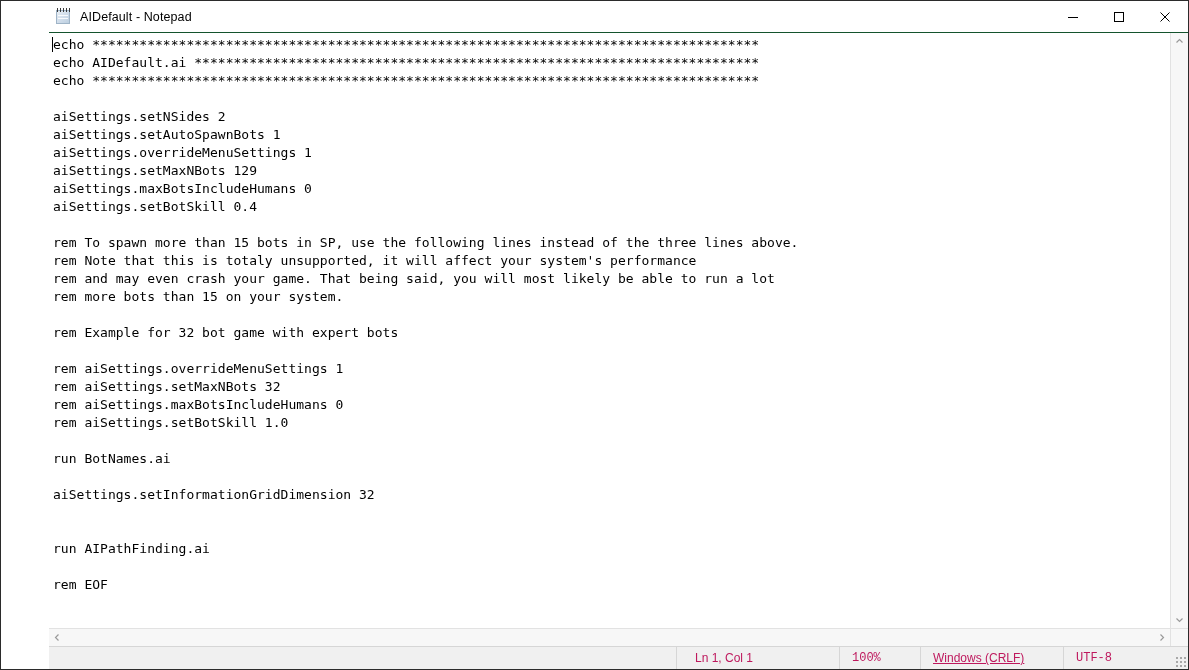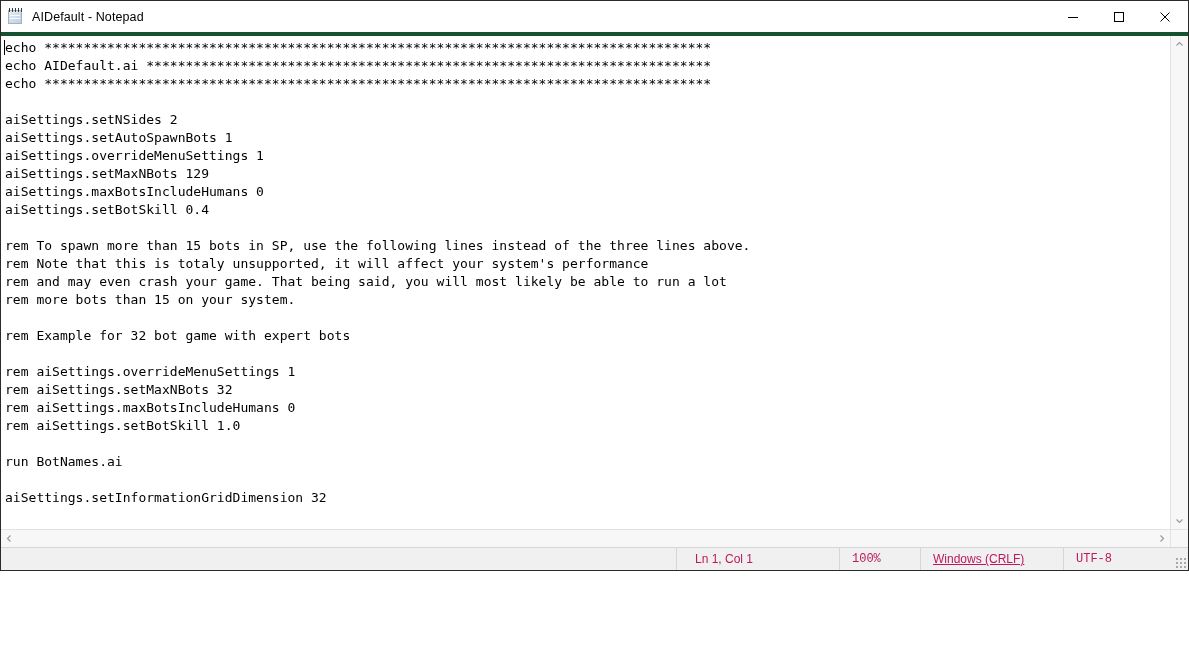--- a/index.html
+++ b/index.html
@@ -11,26 +11,27 @@
     width: 1189px;
     height: 670px;
     overflow: hidden;
     font-family: "Liberation Sans", sans-serif;
     -webkit-font-smoothing: antialiased;
   }
 
   #window {
     position: relative;
     width: 1189px;
-    height: 571px;
+    height: 670px;
     box-sizing: border-box;
     border: 1px solid #2b2b2b;
     background: #ffffff;
     display: flex;
     flex-direction: column;
+    padding-left: 48px;
   }
 
   
   #titlebar {
     height: 31px;
     flex: 0 0 31px;
     display: flex;
     align-items: center;
     background: #ffffff;
     position: relative;
@@ -109,21 +110,21 @@
     line-height: 15px;
   }
 
   
   #edit-region {
     flex: 1 1 auto;
     position: relative;
     display: flex;
     flex-direction: column;
     min-height: 0;
-    border-top: 4px solid #14532d;
+    border-top: 1px solid #14532d;
   }
   #edit-row {
     flex: 1 1 auto;
     display: flex;
     min-height: 0;
   }
   #textarea {
     flex: 1 1 auto;
     position: relative;
     background: #ffffff;

